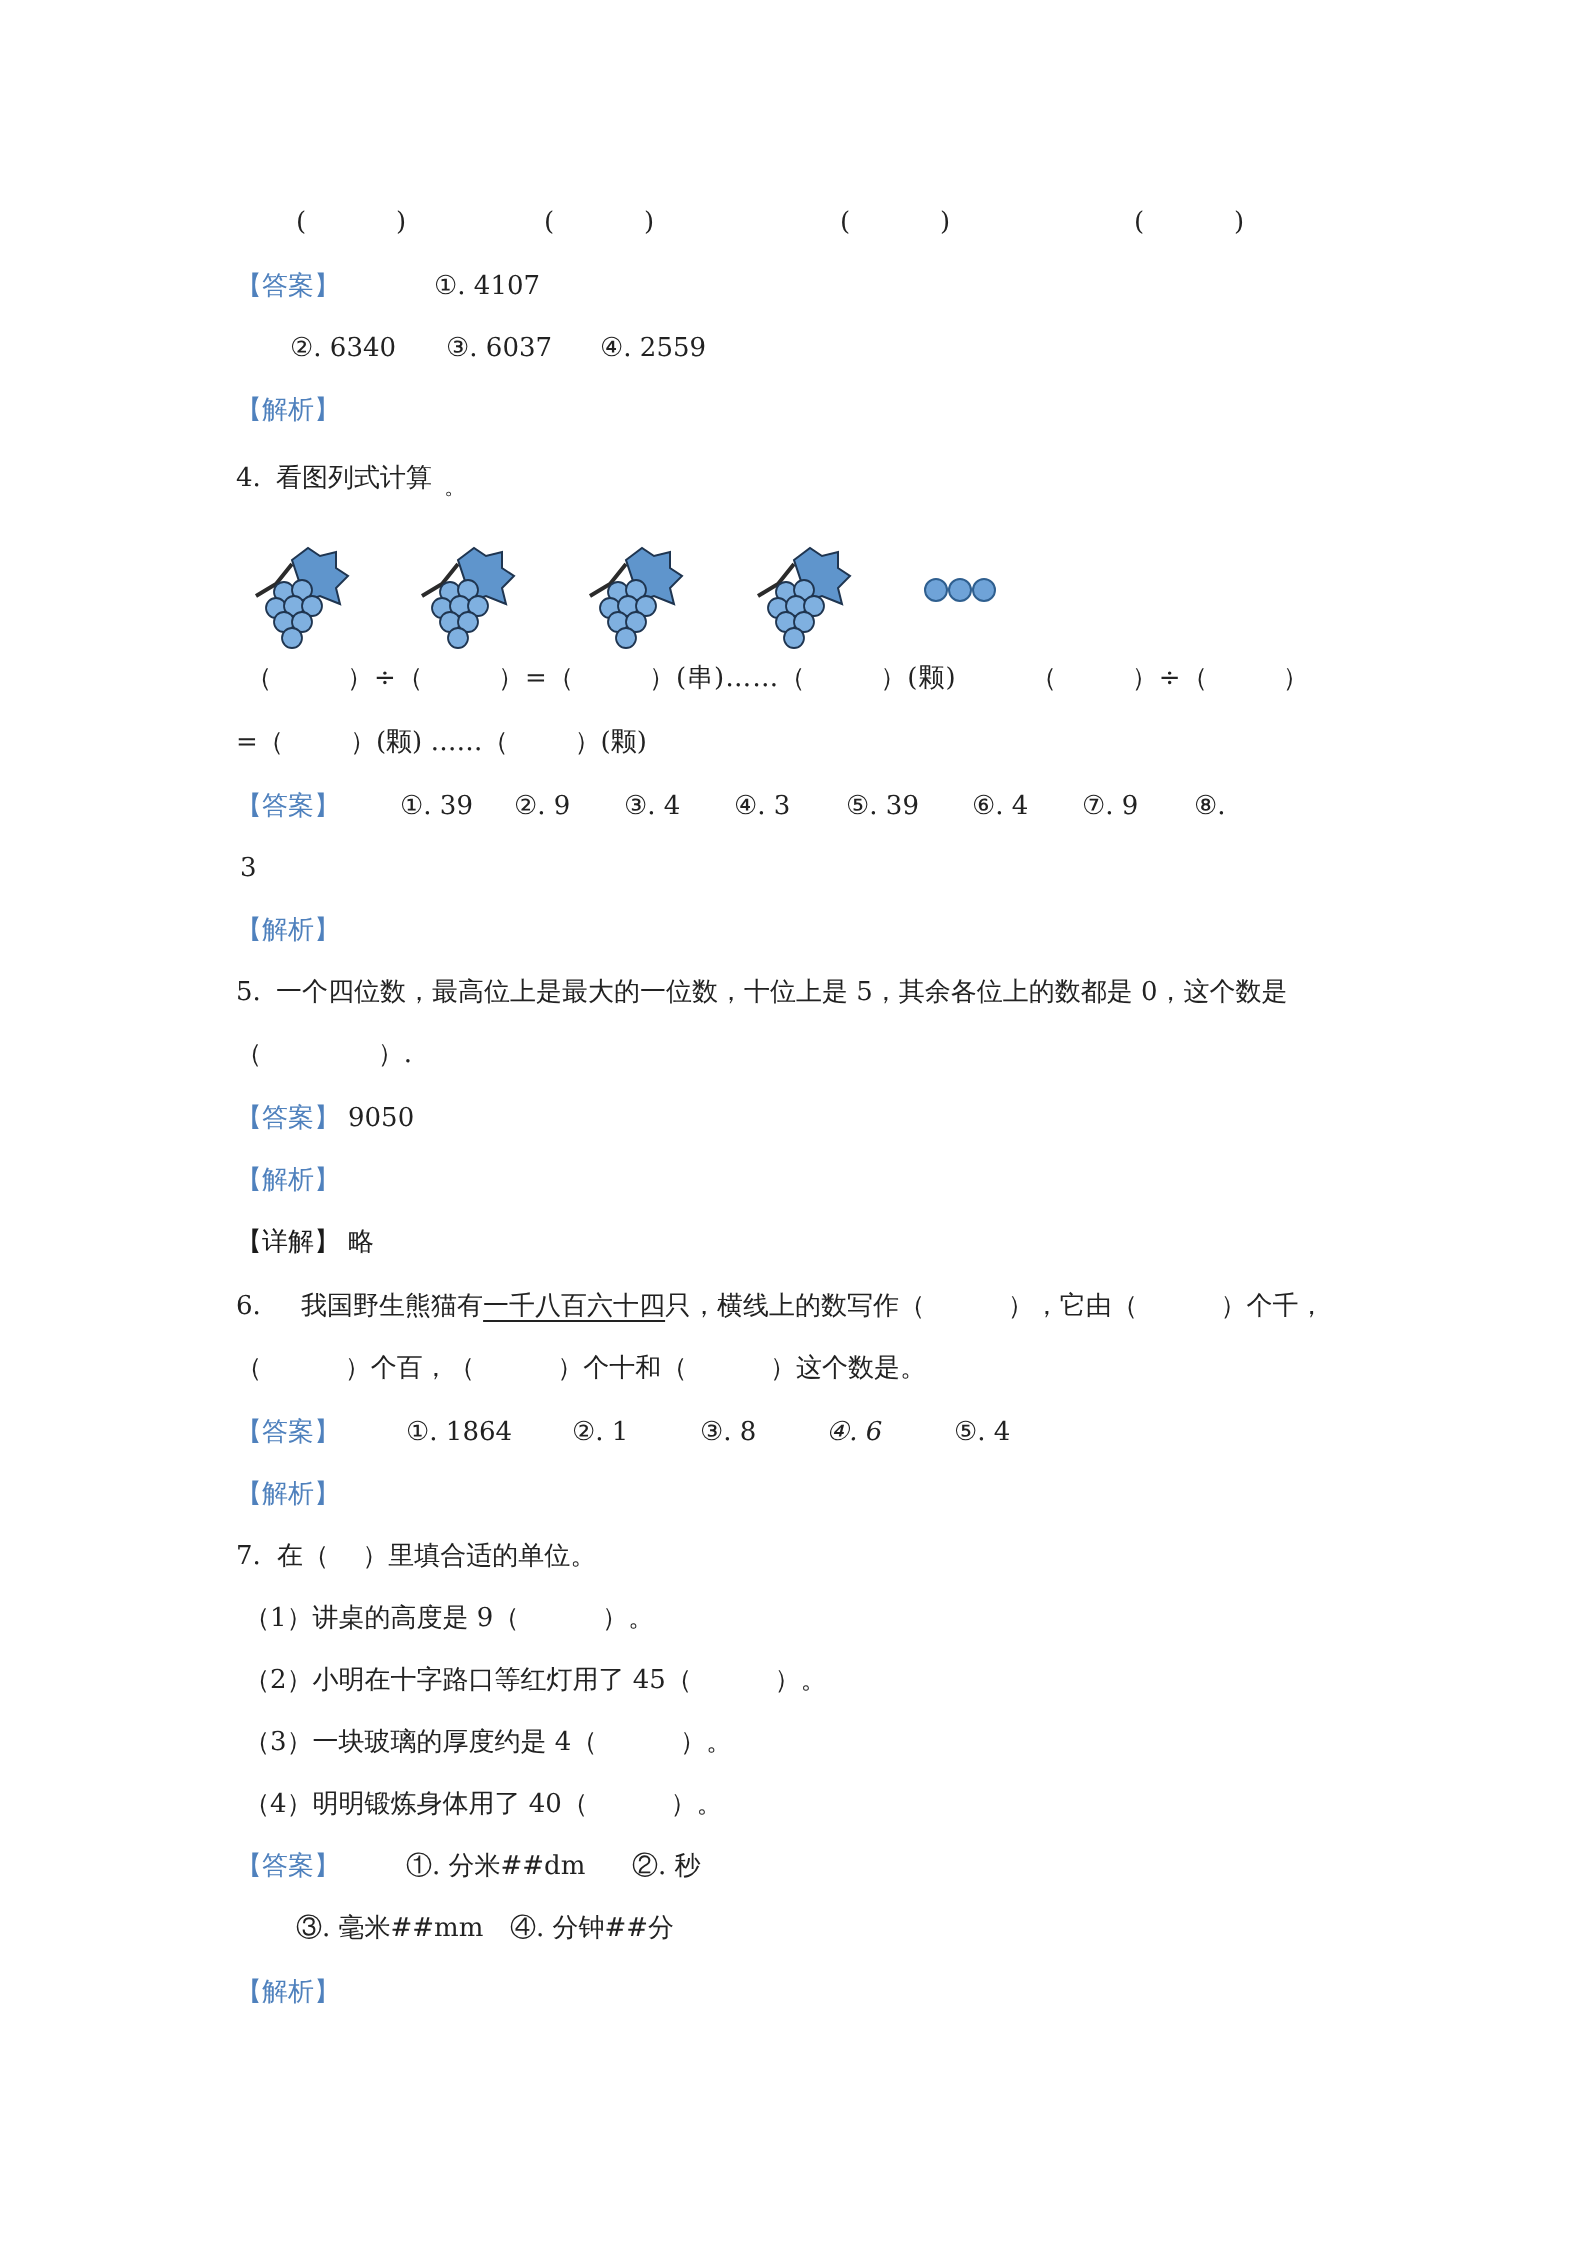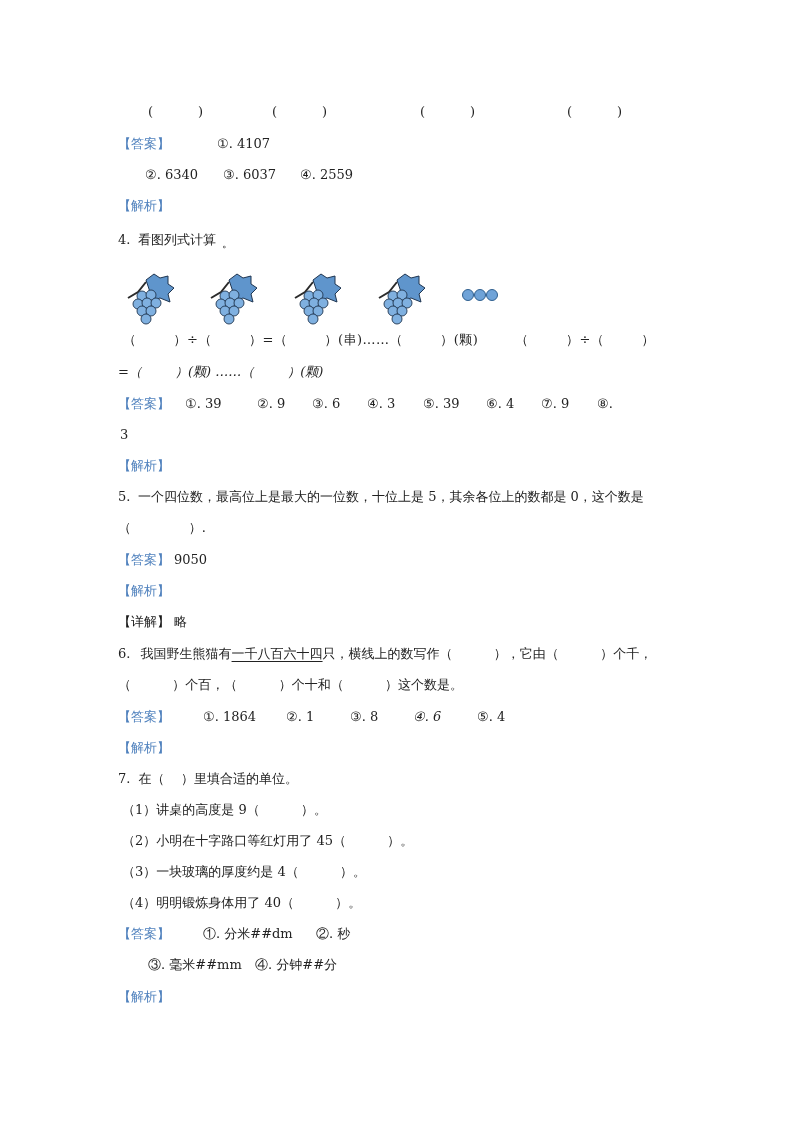--- a/index.html
+++ b/index.html
@@ -109,28 +109,28 @@
   </svg>
 </div>
 <div class="dots">
   <span class="dot"></span><span class="dot"></span><span class="dot"></span>
 </div>
 
 <div class="line" style="top:331px;left:123px;word-spacing:0;">
   <span style="white-space:pre;letter-spacing:0.5px;">（        ）÷（        ）=（        ）(串)……（        ）(颗)        （        ）÷（        ）</span>
 </div>
 <div class="line" style="top:363px;left:118px;">
-  <span style="white-space:pre;font-style:italic;">=（        ）(颗) ……（        ）(颗)</span>
+  <span style="white-space:pre;">=（        ）(颗) ……（        ）(颗)</span>
 </div>
 
 <div class="line" style="top:395px;">
   <span class="tag-blue" style="position:absolute;left:118px;">【答案】</span>
-  <span style="position:absolute;left:185px;text-align:center;">①. 39</span>
+  <span style="position:absolute;left:200px;text-align:center;">①. 39</span>
   <span style="position:absolute;left:257px;">②. 9</span>
-  <span style="position:absolute;left:312px;">③. 6</span>
+  <span style="position:absolute;left:312px;">③. 4</span>
   <span style="position:absolute;left:367px;">④. 3</span>
   <span style="position:absolute;left:423px;">⑤. 39</span>
   <span style="position:absolute;left:486px;">⑥. 4</span>
   <span style="position:absolute;left:541px;">⑦. 9</span>
   <span style="position:absolute;left:597px;">⑧.</span>
 </div>
 <div class="line" style="top:426px;">
   <span style="position:absolute;left:120px;">3</span>
 </div>
 <div class="line" style="top:457px;">
@@ -151,21 +151,21 @@
 <div class="line" style="top:582px;">
   <span class="tag-blue" style="position:absolute;left:118px;">【解析】</span>
 </div>
 <div class="line" style="top:613px;">
   <span class="tag-black" style="position:absolute;left:118px;">【详解】</span>
   <span style="position:absolute;left:174px;">略</span>
 </div>
 
 <div class="line" style="top:645px;left:118px;">
   <span>6.</span>
-  <span style="margin-left:6px;">我国野生熊猫有</span><span class="u">一千八百六十四</span><span style="white-space:pre;">只，横线上的数写作（          ），它由（          ）个千，</span>
+  <span style="margin-left:16px;">我国野生熊猫有</span><span class="u">一千八百六十四</span><span style="white-space:pre;">只，横线上的数写作（          ），它由（          ）个千，</span>
 </div>
 <div class="line" style="top:676px;left:118px;">
   <span style="white-space:pre;">（          ）个百，（          ）个十和（          ）这个数是。</span>
 </div>
 <div class="line" style="top:708px;">
   <span class="tag-blue" style="position:absolute;left:118px;">【答案】</span>
   <span style="position:absolute;left:203px;">①. 1864</span>
   <span style="position:absolute;left:286px;">②. 1</span>
   <span style="position:absolute;left:350px;">③. 8</span>
   <span style="position:absolute;left:413px;font-style:italic;">④. 6</span>

